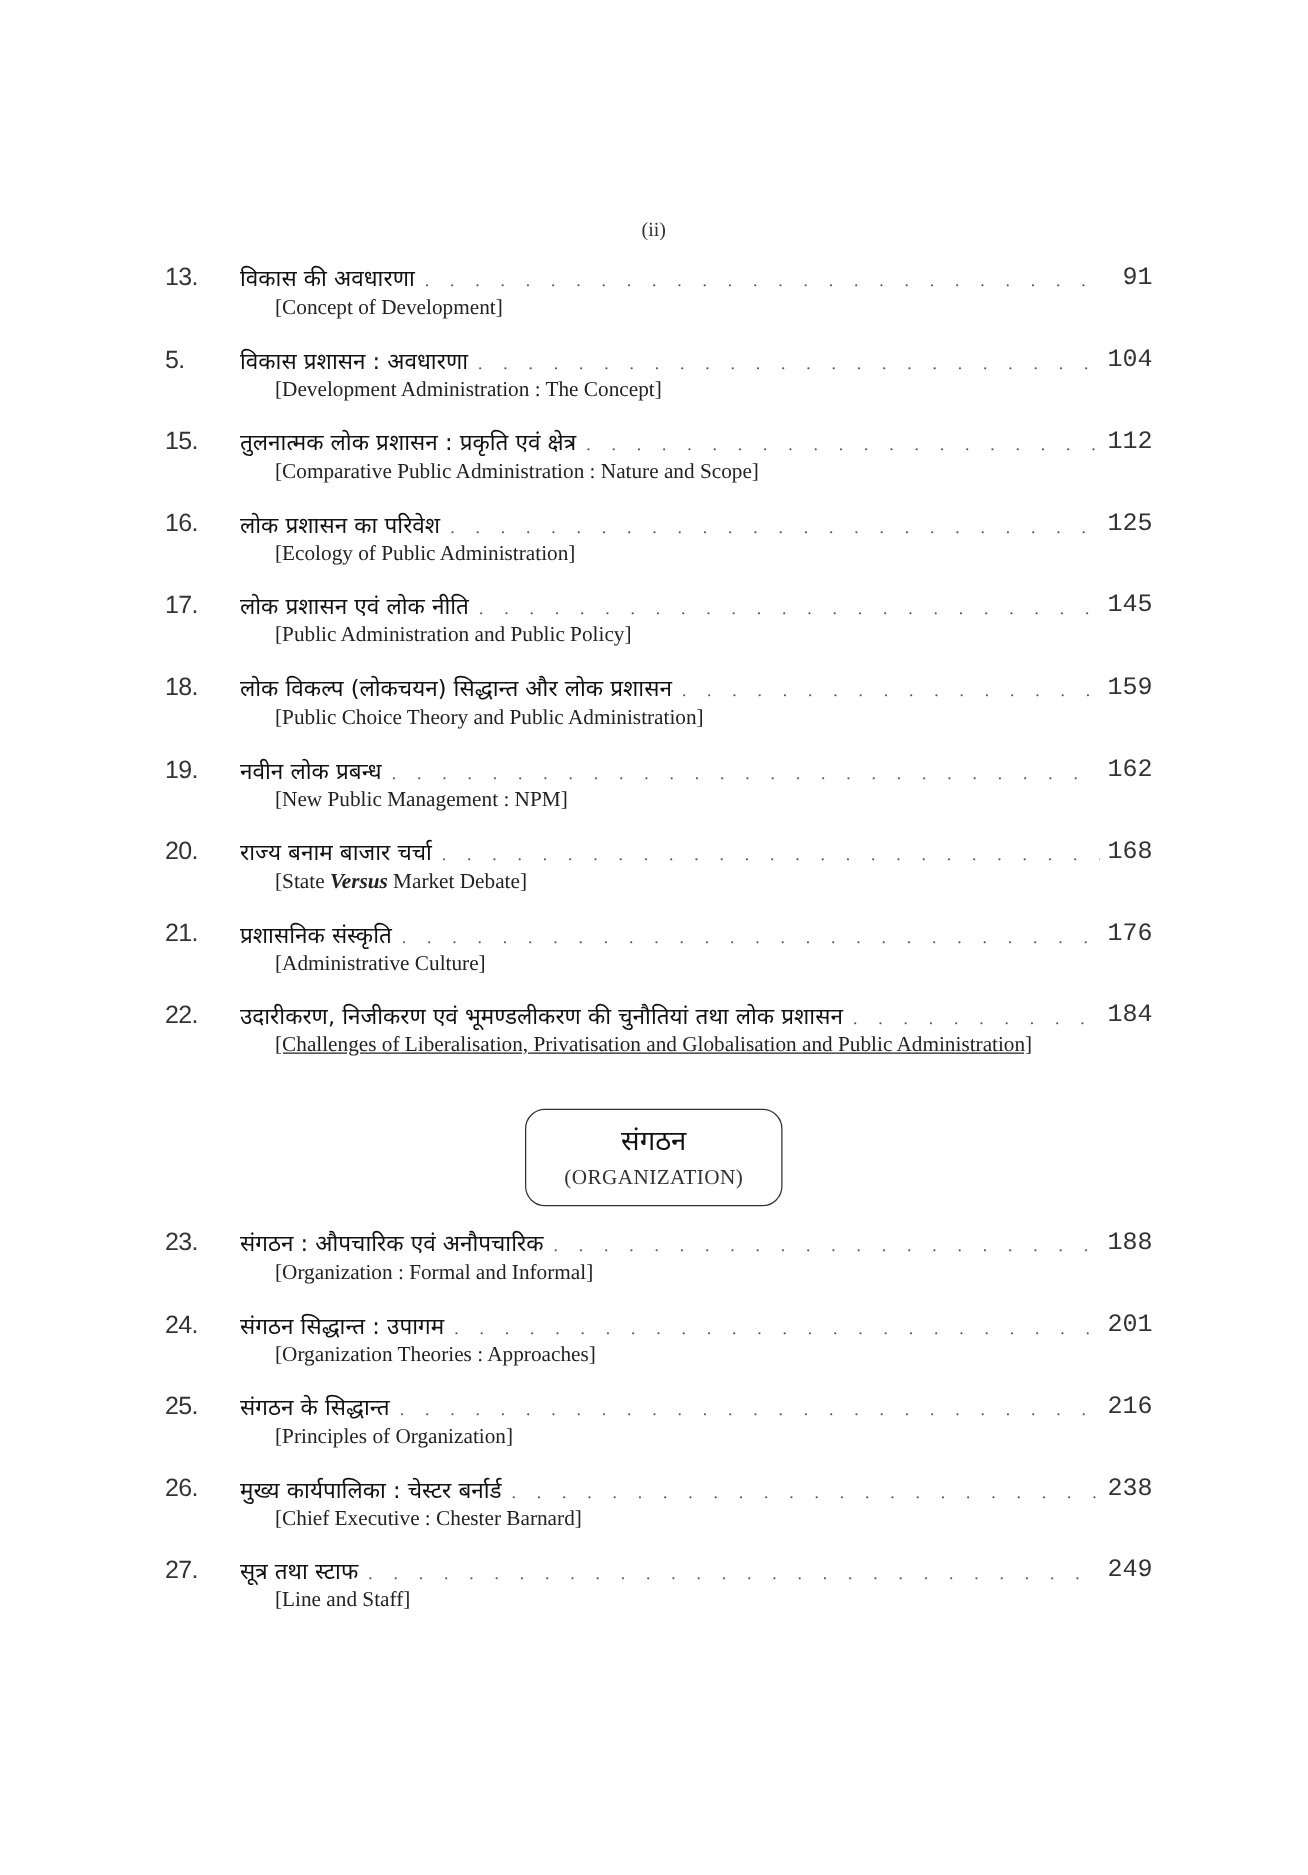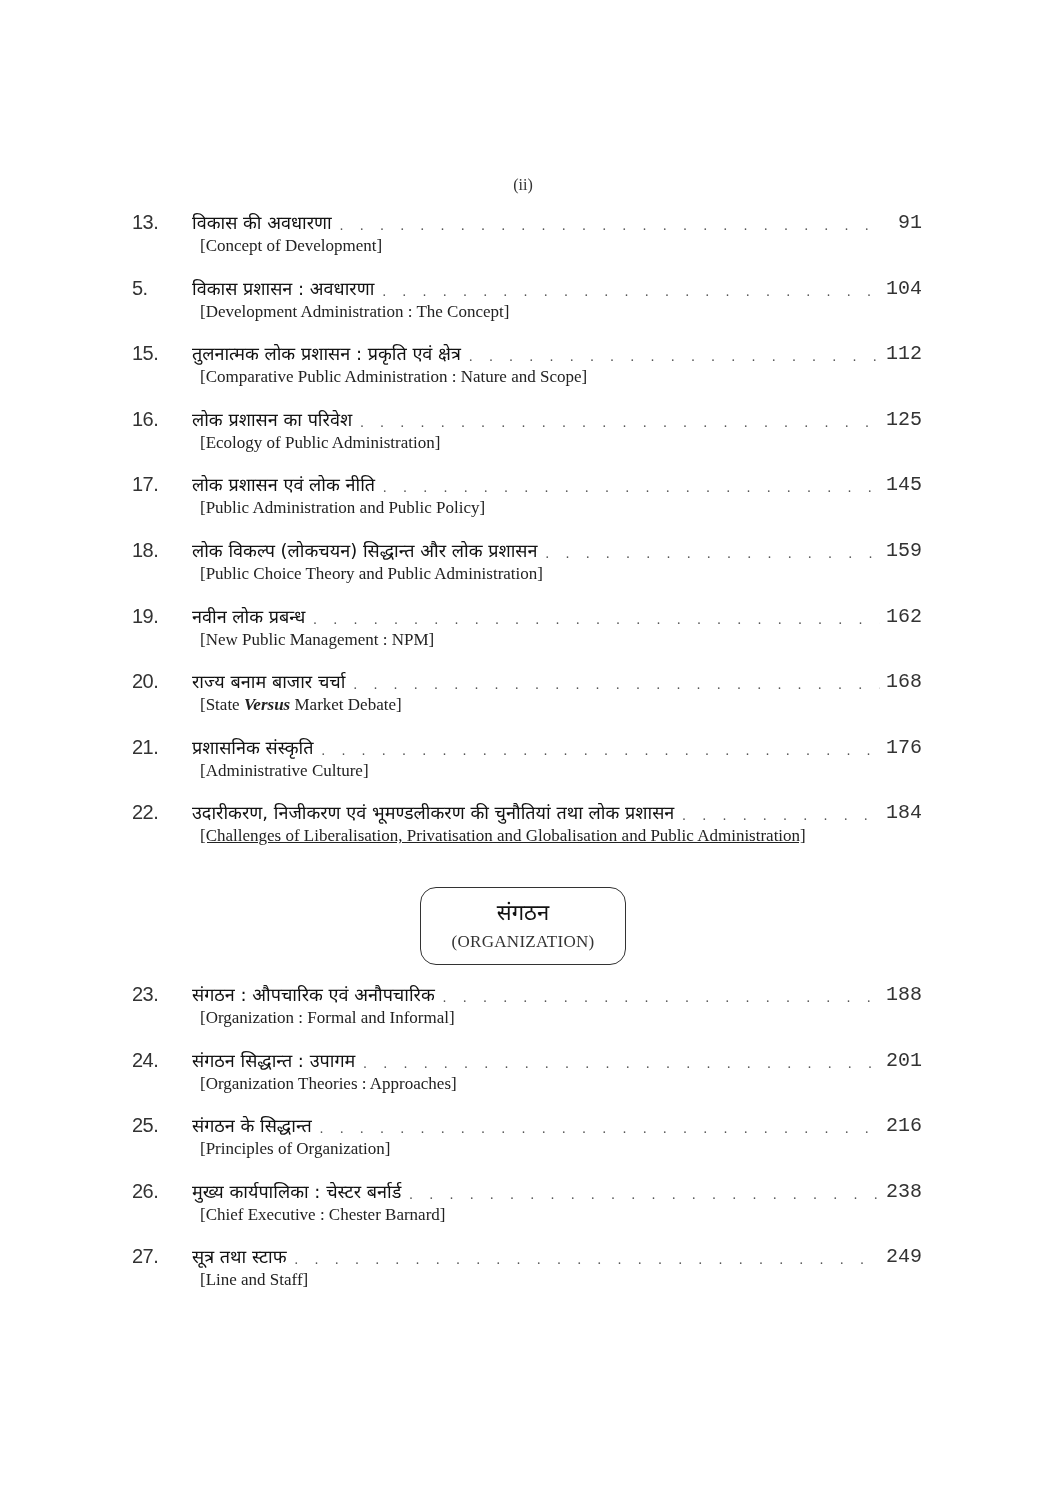--- a/index.html
+++ b/index.html
@@ -7,21 +7,21 @@
   .page-num { position: absolute; top: 176px; left: 0; width: 1046px; text-align: center; font-size: 16px; color: #333; }
   .toc { position: absolute; left: 132px; width: 790px; }
   .entry { position: relative; height: 65.6px; }
   .entry.tall { height: 88px; }
   .row { display: flex; align-items: flex-end; height: 30px; }
   .num { width: 60px; font-family: "Liberation Sans", sans-serif; font-size: 20px; color: #333; letter-spacing: -0.5px; font-weight: 300; }
   .hindi { font-family: "DejaVu Sans", sans-serif; font-size: 18px; white-space: nowrap; color: #111; padding-right: 8px; }
   .leader { flex: 1; overflow: hidden; white-space: nowrap; color: #555; font-size: 14px; letter-spacing: 6.6px; }
   .leader::before { content: ". . . . . . . . . . . . . . . . . . . . . . . . . . . . . . . . . . . . . . . . . . . . . . . . . . . . . . . . . . . . . . . . . . . . . . . . . . . ."; }
   .page { font-family: Liberation Mono, monospace; font-size: 20px; color: #333; padding-left: 6px; text-align: right; min-width: 34px; }
-  .eng { margin-left: 68px; font-size: 17px; color: #222; line-height: 23px; }
+  .eng { margin-left: 88px; font-size: 17px; color: #222; line-height: 23px; }
   .eng i { font-style: italic; font-weight: bold; }
   .section-box { position: absolute; left: 420px; top: 887px; width: 204px; height: 76px; border: 1.5px solid #333; border-radius: 16px; text-align: center; }
   .section-hindi { font-family: "DejaVu Sans", sans-serif; font-size: 22px; margin-top: 8px; color: #111; }
   .section-eng { font-size: 17px; margin-top: 6px; color: #333; letter-spacing: 0.3px; }
 </style>
 </head>
 <body>
 
 <div class="page-num">(ii)</div>
 

